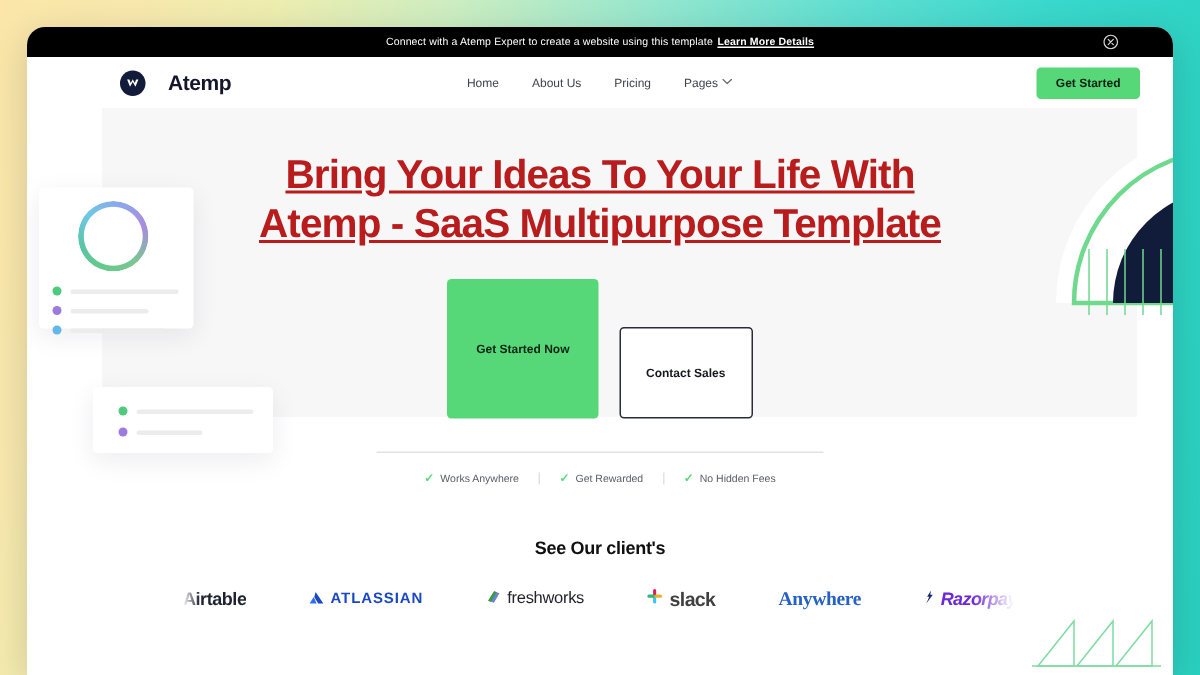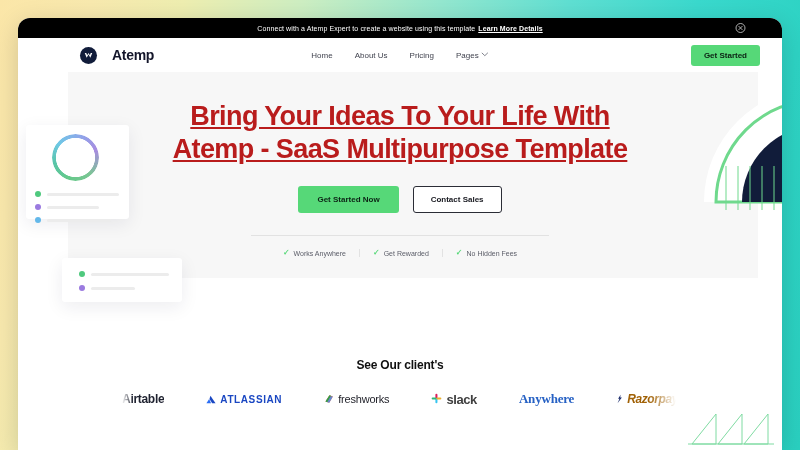--- a/index.html
+++ b/index.html
@@ -180,26 +180,27 @@
     border-radius: 3px;
     cursor: pointer;
     font-family: inherit;
     white-space: nowrap;
   }
   .btn-secondary {
     background: #ffffff;
     color: #17181f;
     font-size: 8px;
     font-weight: bold;
-    padding: 8px 17px;
+    padding: 25px 17px;
     border: 1px solid #2b2d36;
     border-radius: 3px;
     cursor: pointer;
     font-family: inherit;
     white-space: nowrap;
+    margin-top: 32px;
   }
 
   .hero-divider {
     width: 298px;
     height: 1px;
     background: #e2e2e2;
     margin-top: 22px;
   }
 
   .features {
@@ -376,21 +377,21 @@
     font-size: 10px; font-weight: bold; color: #1a47c2;
     letter-spacing: .6px;
   }
   .logo-freshworks { font-size: 11px; color: #23242c; letter-spacing: -.2px; }
   .logo-slack { font-size: 13px; font-weight: bold; color: #404040; letter-spacing: -.4px; }
   .logo-opendoor {
     font-family: "Liberation Serif", serif;
     font-size: 13px; font-weight: bold; color: #2661c4; letter-spacing: -.2px;
   }
   .logo-razorpay {
-    font-size: 12px; font-weight: bold; font-style: italic; color: #a16207;
+    font-size: 12px; font-weight: bold; font-style: italic; color: #6d28d9;
     letter-spacing: -.4px;
     -webkit-mask: linear-gradient(90deg, #000 42%, transparent 96%);
             mask: linear-gradient(90deg, #000 42%, transparent 96%);
   }
 
   
   .tri-deco {
     position: absolute;
     right: 8px;
     bottom: 0;

